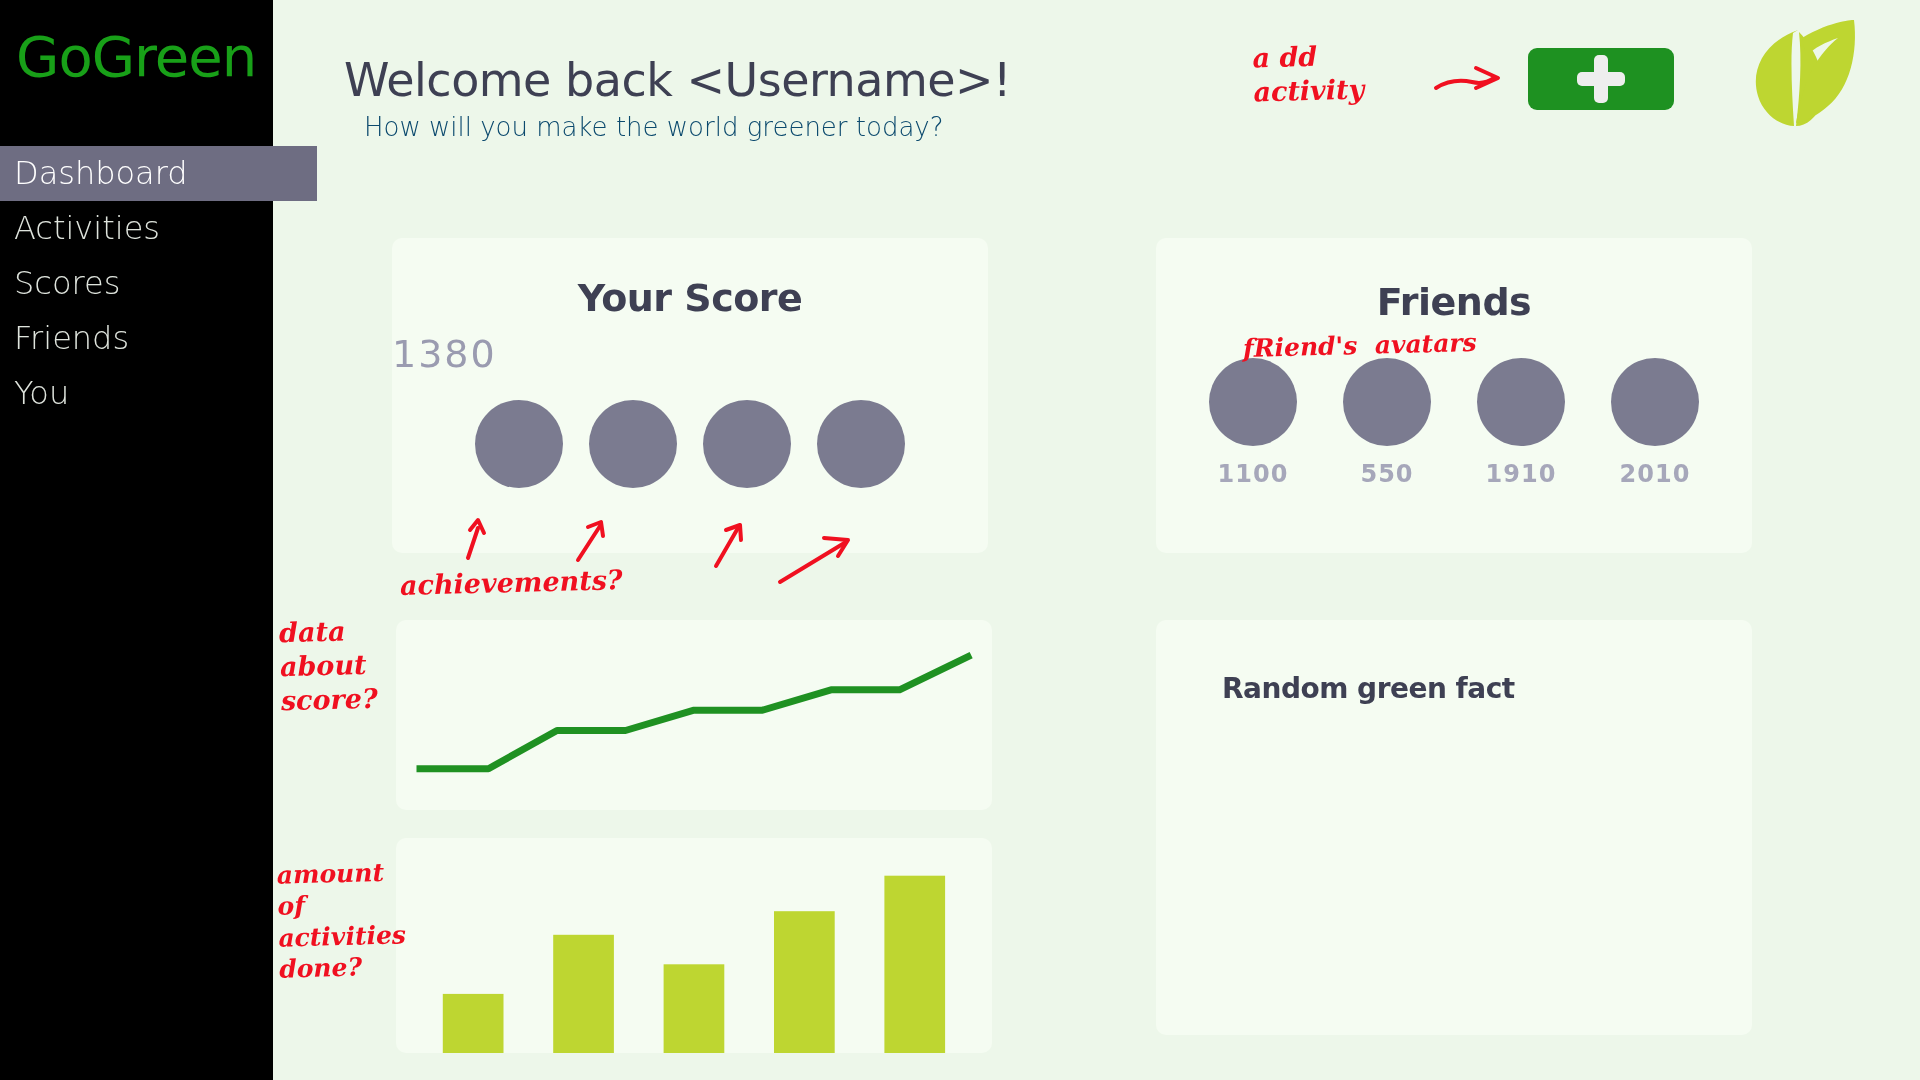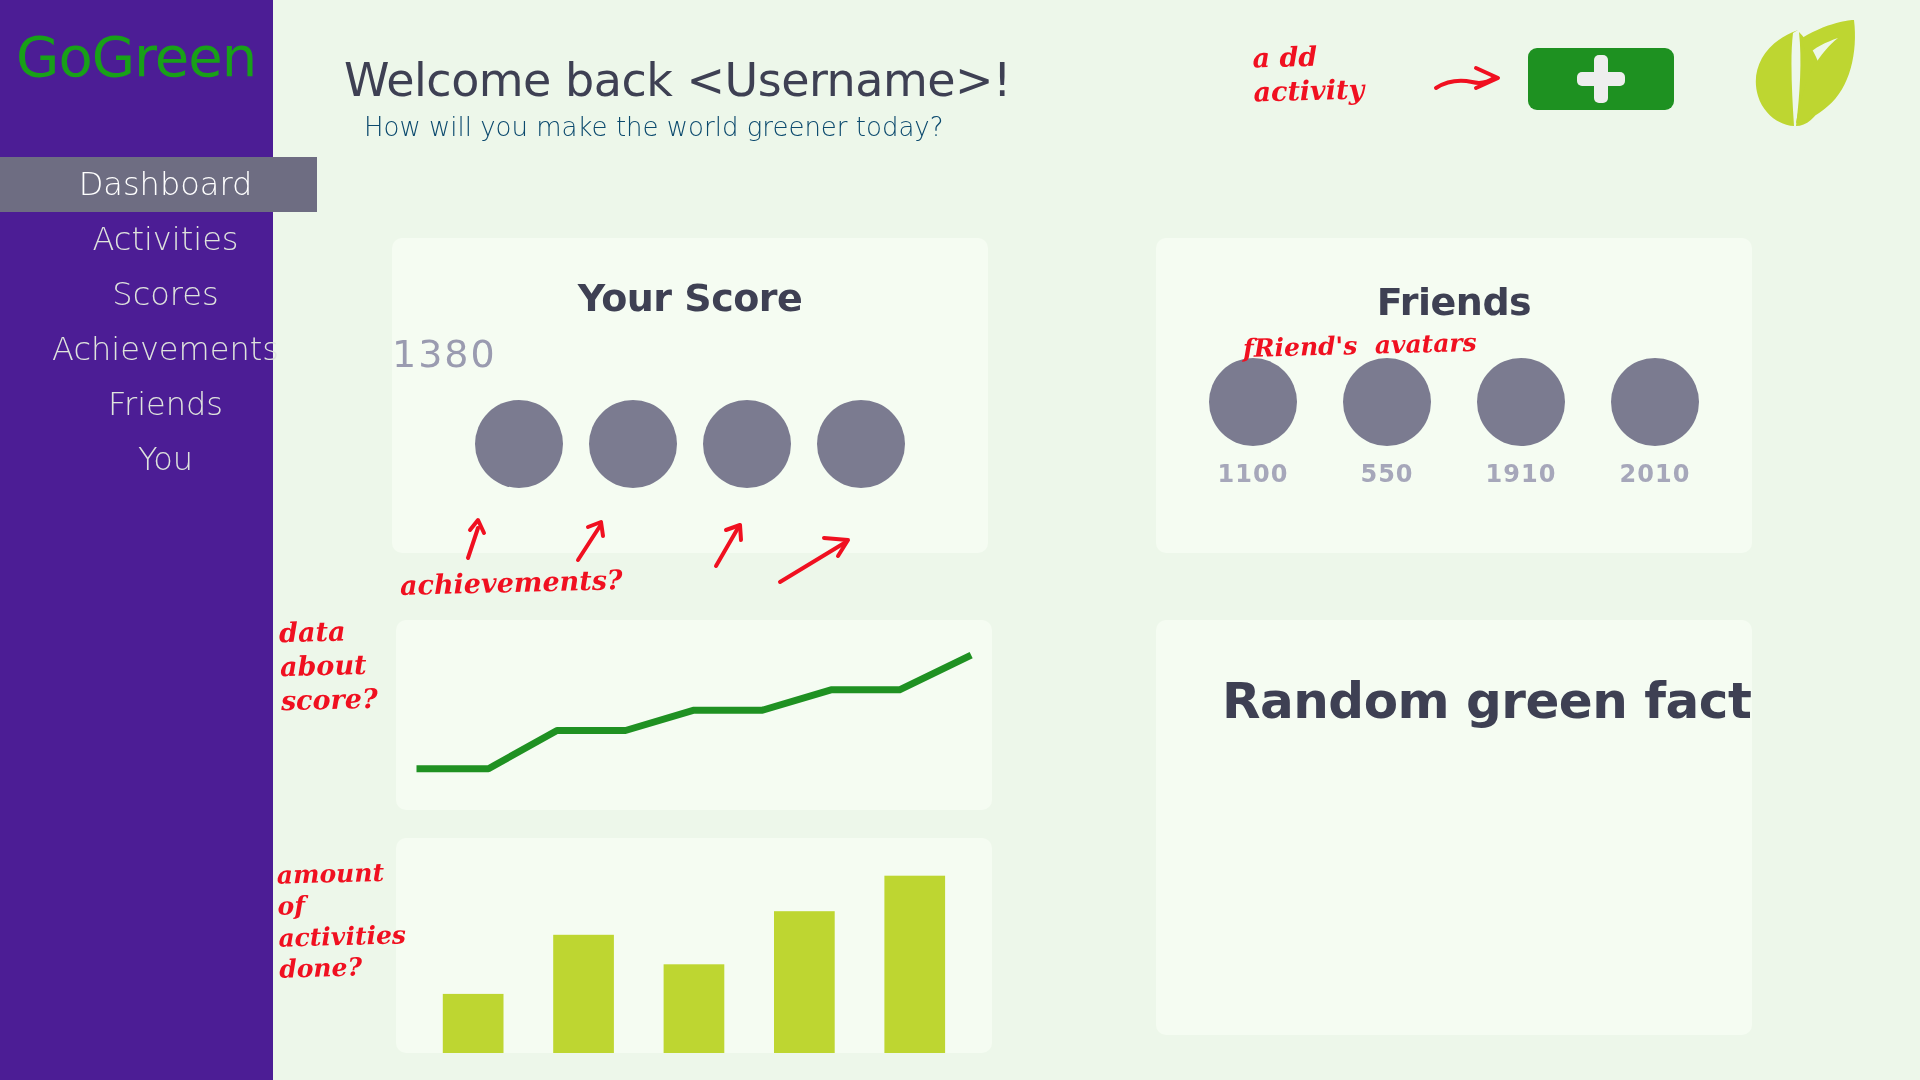--- a/index.html
+++ b/index.html
@@ -6,29 +6,28 @@
   html,body { width:1920px; height:1080px; overflow:hidden; }
   body {
     background:#edf7ea;
     font-family:"DejaVu Sans", sans-serif;
   }
   #root { position:relative; width:1920px; height:1080px; }
 
   
   .sidebar {
     position:absolute; left:0; top:0; width:273px; height:1080px;
-    background:#4c1d95;
-    text-align:center;
+    background:#000000;
   }
   .brand {
     position:absolute; left:16px; top:24px;
     font-size:56px; color:#18a018; letter-spacing:-1px;
     font-family:"DejaVu Sans", sans-serif; font-weight:400;
   }
-  .nav { position:absolute; left:0; top:157px; width:317px; }
+  .nav { position:absolute; left:0; top:146px; width:317px; }
   .nav-item {
     height:55px; line-height:55px; padding-left:14px;
     color:#dfe4dd; font-size:32px; font-weight:300;
     letter-spacing:0px; white-space:nowrap;
   }
   .nav-item.active { background:#6e6d82; color:#ffffff; }
 
   
   .welcome {
     position:absolute; left:344px; top:53px;
@@ -84,21 +83,21 @@
     display:flex; justify-content:center; gap:46px; margin-top:34px;
   }
   .friend { width:88px; text-align:center; }
   .friend .avatar { margin:0 auto; }
   .friend-score {
     margin-top:14px; font-size:24px; color:#a6a7ba; font-weight:700;
     letter-spacing:1px;
   }
 
   .fact-title {
-    margin:52px 0 0 66px; font-size:50px; color:#3e4053; font-weight:700;
+    margin:52px 0 0 66px; font-size:28px; color:#3e4053; font-weight:700;
     letter-spacing:-0.5px;
   }
   .fact-body {
     margin:72px 0 0 66px; font-size:42px; color:#a6a7ba; font-weight:300;
     line-height:1.26; width:450px;
   }
 
   
   .anno {
     position:absolute; color:#f01020; font-size:27px; line-height:1.25;
@@ -122,23 +121,20 @@
     <div class="brand">GoGreen</div>
     <div class="nav">
       <div class="nav-item active">
         <span>Dashboard</span>
       </div>
       <div class="nav-item">
         <span>Activities</span>
       </div>
       <div class="nav-item">
         <span>Scores</span>
-      </div>
-      <div class="nav-item">
-        <span>Achievements</span>
       </div>
       <div class="nav-item">
         <span>Friends</span>
       </div>
       <div class="nav-item">
         <span>You</span>
       </div>
     </div>
   </div>
 

